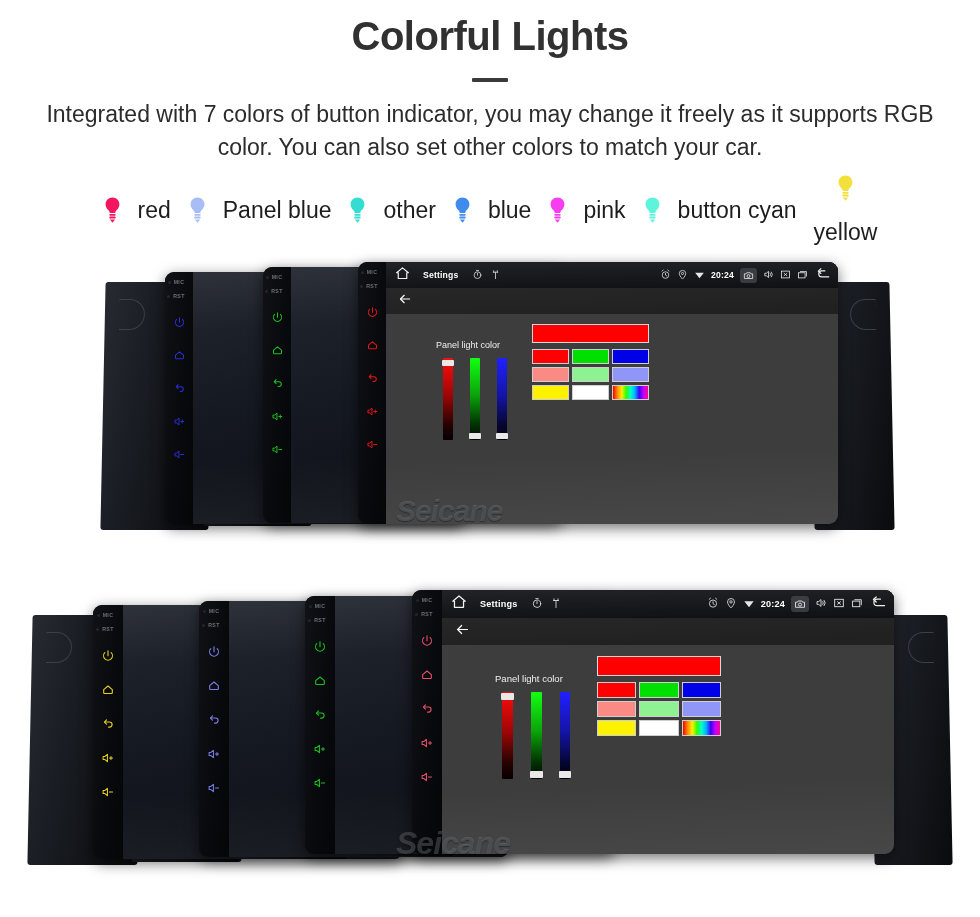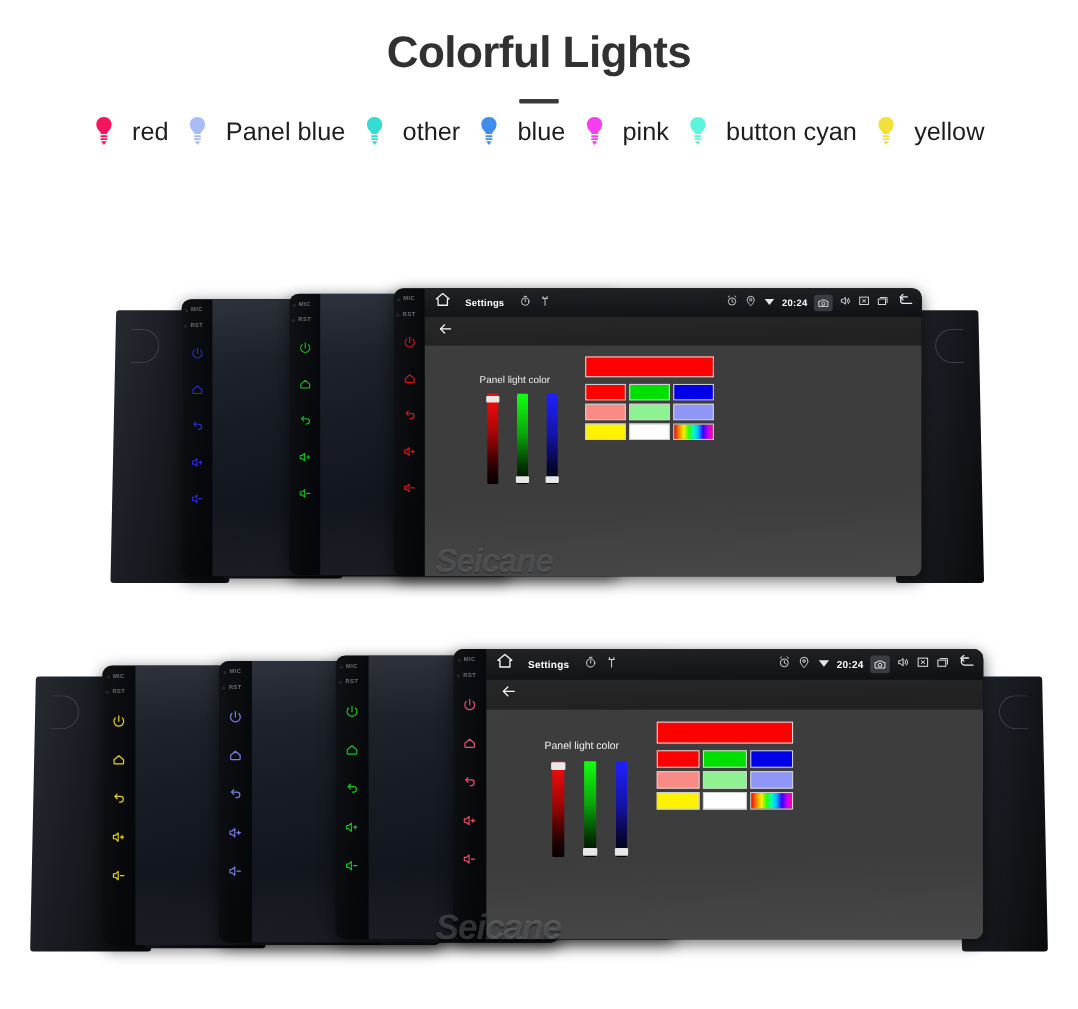--- a/index.html
+++ b/index.html
@@ -11,21 +11,21 @@
   }
   .page { position: relative; width: 980px; height: 917px; background: #fff; }
 
   
   .hero-title {
     text-align: center;
     font-size: 40px;
     font-weight: bold;
     color: #313131;
     letter-spacing: -0.5px;
-    padding-top: 26px;
+    padding-top: 14px;
     line-height: 1.1;
   }
   .divider-wrap { display: flex; justify-content: center; margin-top: 20px; }
   .divider { width: 36px; height: 4px; background: #3a3a3a; border-radius: 1px; }
 
   .hero-sub {
     text-align: center;
     font-size: 23px;
     color: #2c2c2c;
     line-height: 1.42;
@@ -36,21 +36,21 @@
   
   .legend {
     display: flex;
     justify-content: center;
     align-items: center;
     gap: 0px;
     margin-top: 11px;
     padding: 0 22px;
   }
   .legend-item { display: flex; align-items: center; gap: 16px; margin-right: 17px; }
-  .legend-item:last-child { margin-right: 0; }
+  .legend-item:last-child { margin-right: 0; flex-direction: column; }
   .bulb { width: 19px; height: 29px; display: block; }
   .legend-label { font-size: 23px; color: #1d1d1d; white-space: nowrap; }
 
   
   .device-group { position: absolute; }
   #group-top { left: 0; top: 262px; width: 980px; height: 290px; }
   #group-bottom { left: 0; top: 590px; width: 980px; height: 290px; }
 
   
   .side-panel {
@@ -146,20 +146,21 @@
 </style>
 </head>
 <body>
 
 <div class="page">
 
   <h1 class="hero-title">Colorful Lights</h1>
   <div class="divider-wrap">
     <div class="divider"></div>
   </div>
+  <p class="hero-sub">Integrated with 7 colors of button indicator, you may change it freely as it supports RGB color. You can also set other colors to match your car.</p>
 
   <div class="legend" id="legend">
       <div class="legend-item">
         <svg class="bulb" viewBox="0 0 20 30">
           <path d="M10 1.2c-4.3 0-7.3 3.2-7.3 7.1 0 3 1.7 4.9 2.9 6.3 .9 1 1.4 1.8 1.5 2.9h5.8c.1-1.1 .6-1.9 1.5-2.9 1.2-1.4 2.9-3.3 2.9-6.3 0-3.9-3-7.1-7.3-7.1z" fill="#f5155e"></path>
           <rect x="6.6" y="18.6" width="6.8" height="1.9" rx="0.9" fill="#f5155e"></rect>
           <rect x="6.6" y="21.4" width="6.8" height="1.9" rx="0.9" fill="#f5155e"></rect>
           <path d="M7.3 24.4h5.4l-2.7 3.6z" fill="#f5155e"></path>
         </svg>
         <span class="legend-label">red</span>

